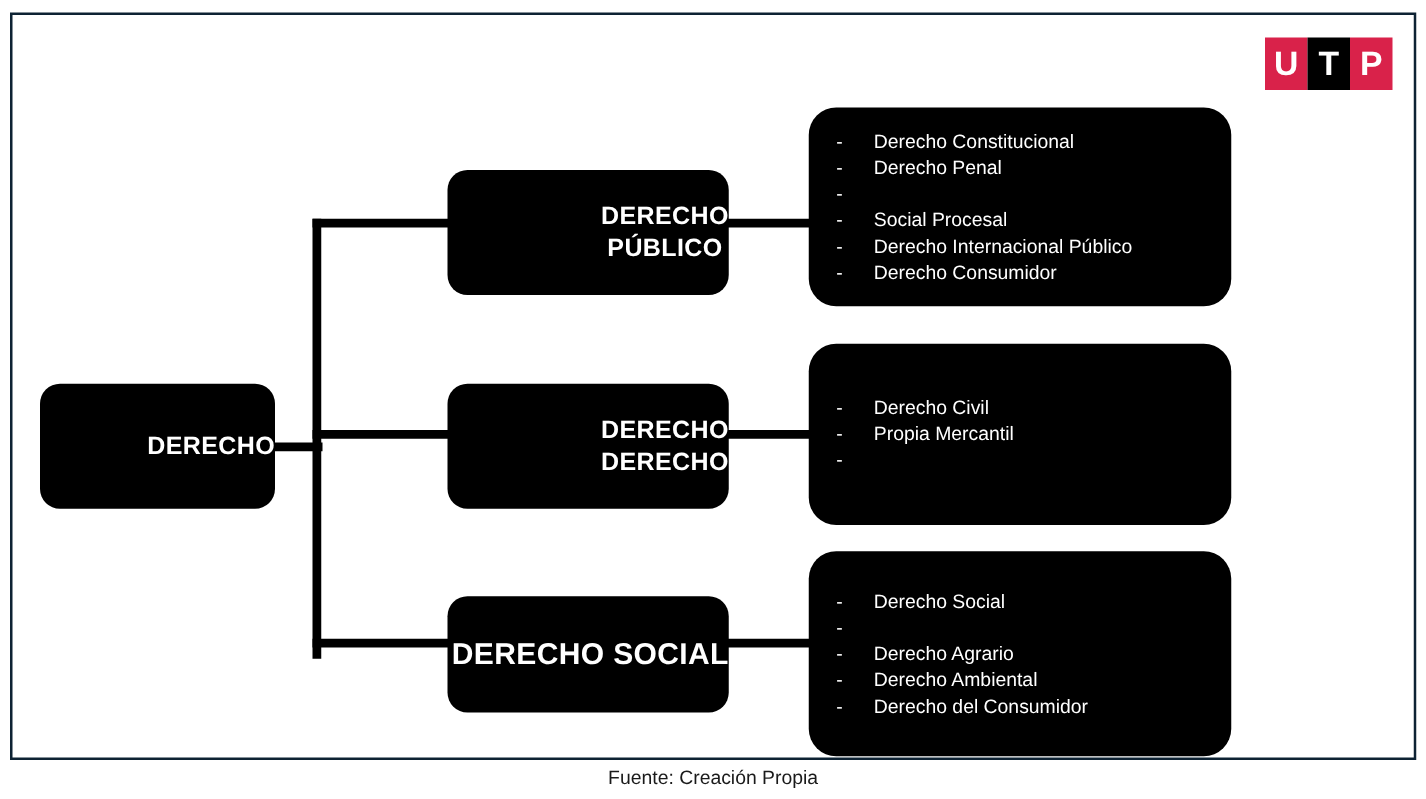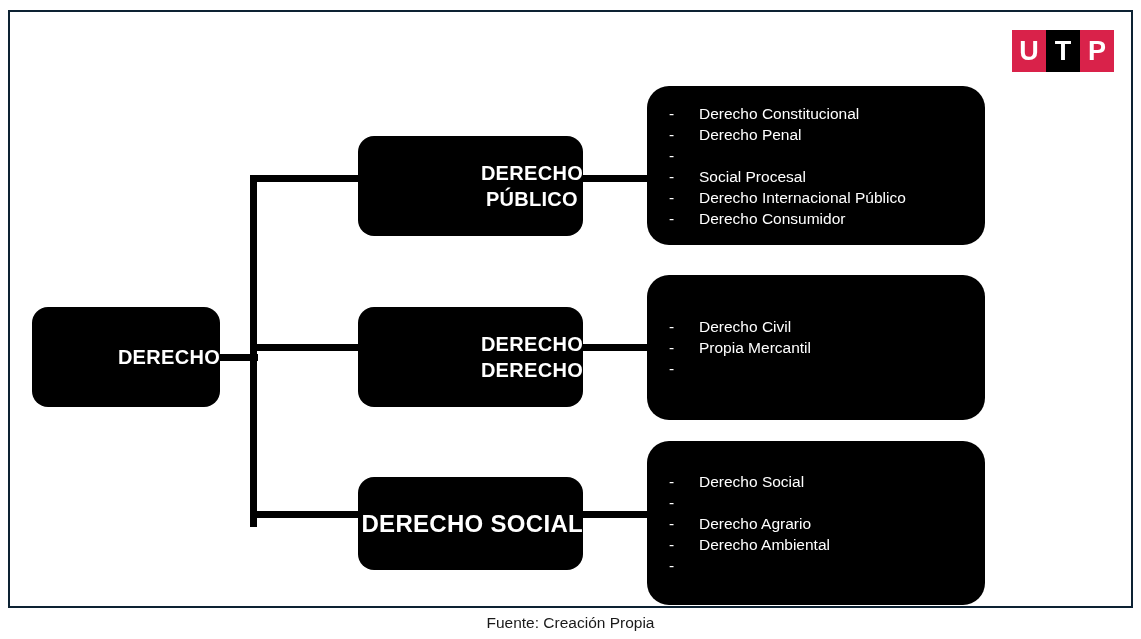--- a/index.html
+++ b/index.html
@@ -235,18 +235,19 @@
     <div class="list-item">
       <span class="bullet-dash">-</span>
       <span class="item-text">Derecho Agrario</span>
     </div>
     <div class="list-item">
       <span class="bullet-dash">-</span>
       <span class="item-text">Derecho Ambiental</span>
     </div>
     <div class="list-item">
       <span class="bullet-dash">-</span>
+      <span class="item-text">Derecho del Consumidor</span>
     </div>
   </div>
 
 </div>
 
 <div id="footer">Fuente: Creación Propia</div>
 
 </body></html>

